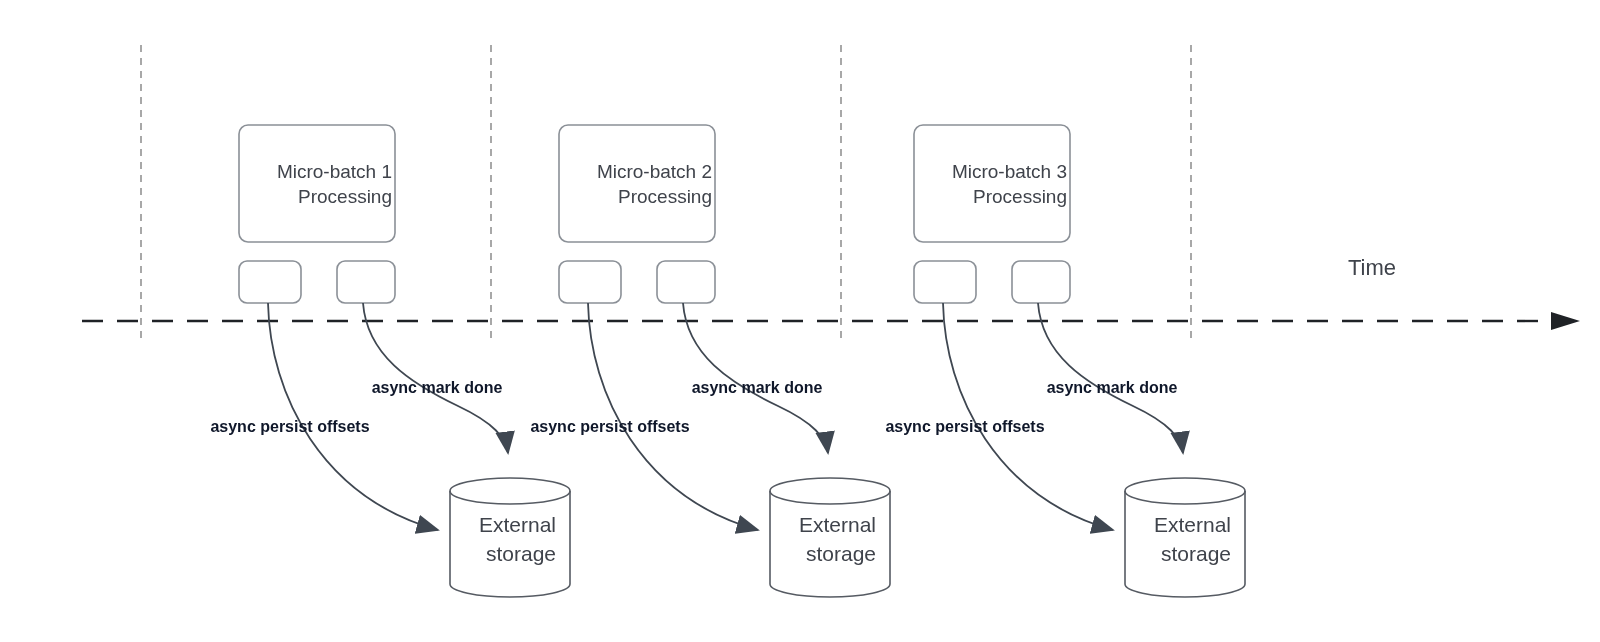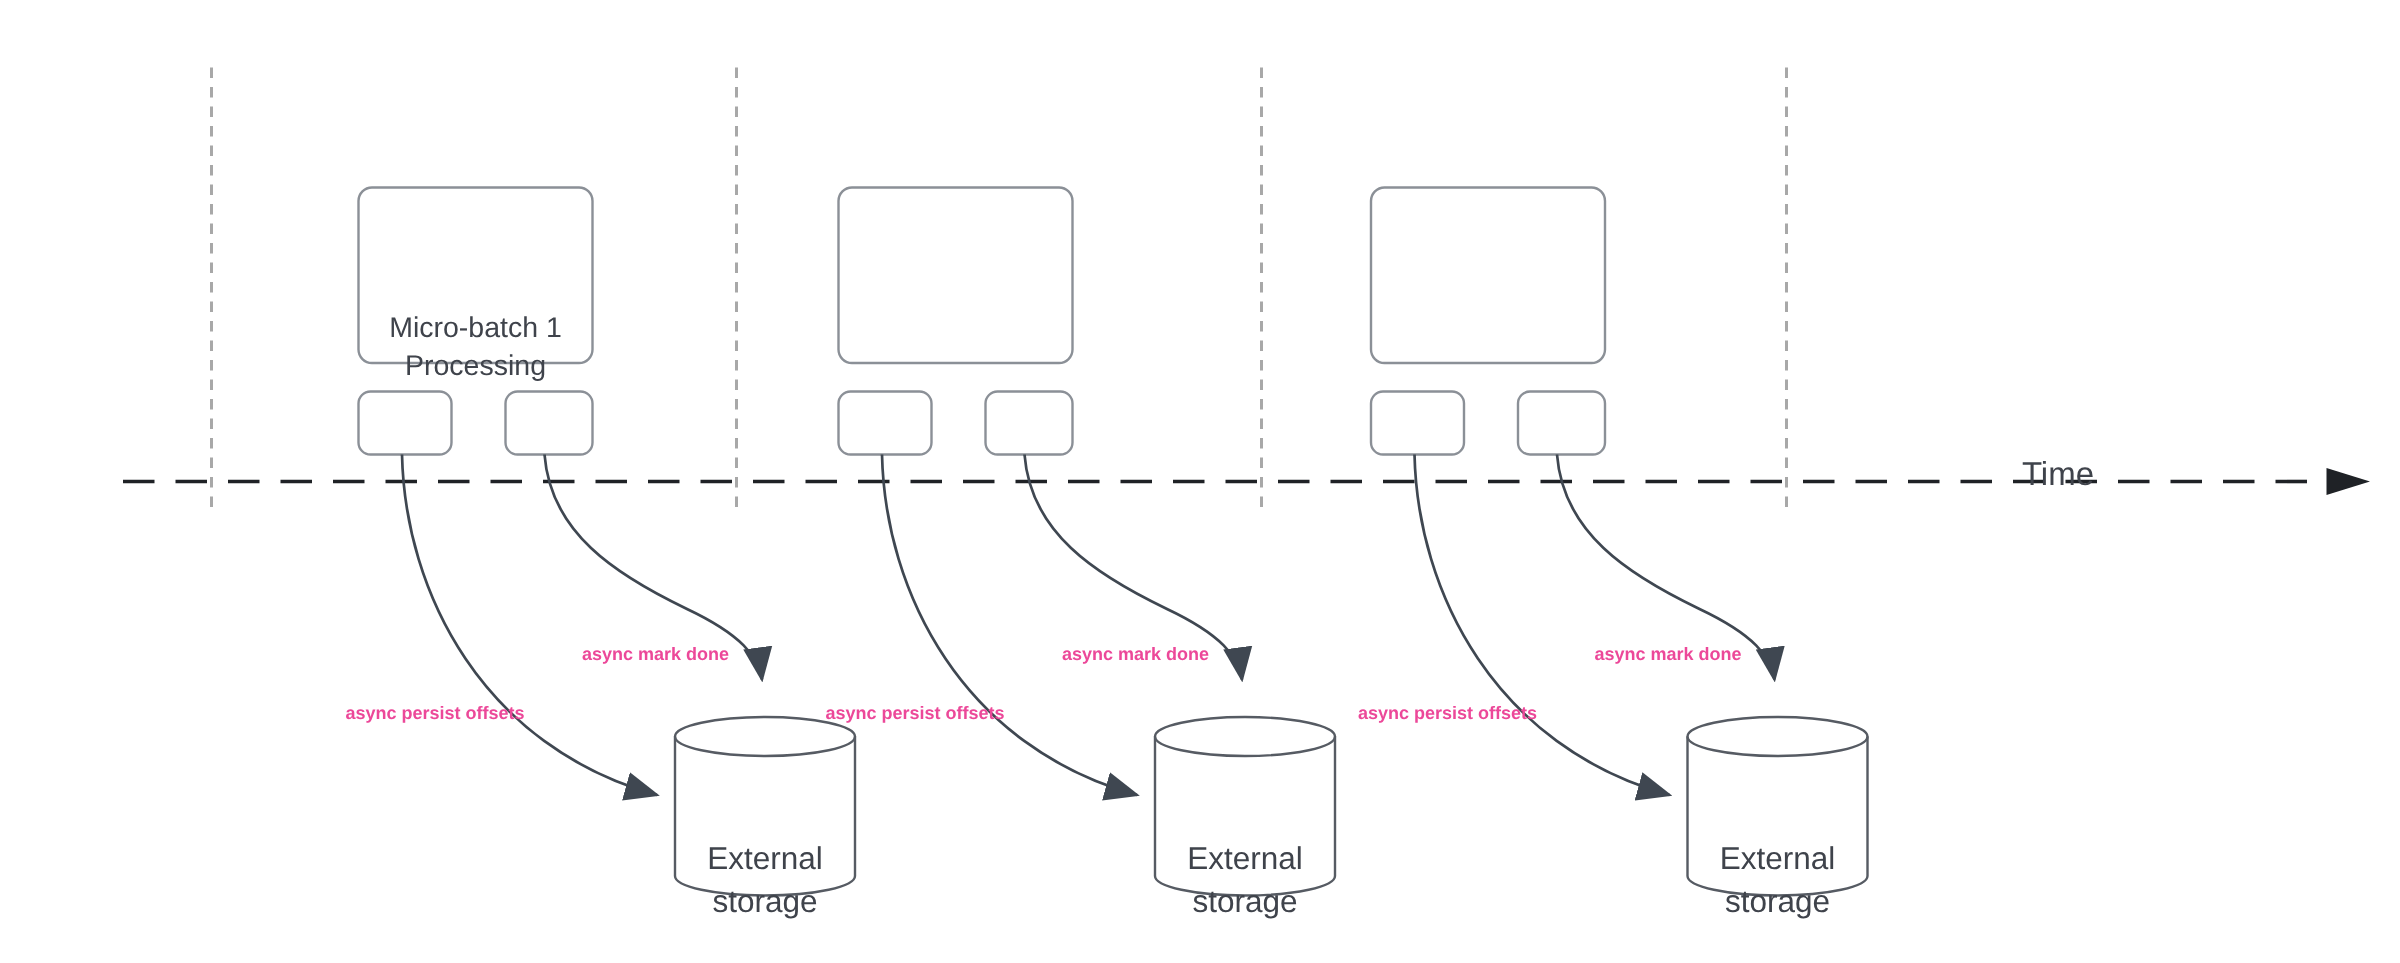--- a/index.html
+++ b/index.html
@@ -16,42 +16,41 @@
     overflow: hidden;
   }
   .canvas svg {
     position: absolute;
     left: 0;
     top: 0;
   }
   .txt {
     position: absolute;
     transform: translate(-50%, -50%);
-    text-align: center;
+    text-align: right;
     white-space: normal;
     color: #3f434b;
-    margin-top: 48px;
   }
   .node-label {
     font-size: 19px;
     line-height: 1.32;
     width: 150px;
     color: #3f434b;
   }
   .storage-label {
     font-size: 21px;
     line-height: 1.38;
     width: 92px;
     color: #3f434b;
   }
   .arrow-label {
-    font-size: 12px;
+    font-size: 16px;
     font-weight: bold;
     white-space: nowrap;
-    color: #ec4899;
+    color: #0f172a;
   }
   .time-label {
     font-size: 22px;
     white-space: nowrap;
     color: #3f434b;
   }
 </style>
 </head>
 <body>
 
@@ -111,23 +110,25 @@
         <path d="M450,491 A60,13 0 0 0 570,491" fill="none" stroke="#565b63" stroke-width="1.6"></path>
       </g>
     </g>
   </svg>
 
   <div class="txt node-label" style="left:317px; top:184px;">Micro-batch 1 Processing</div>
   <div class="txt arrow-label" style="left:290px; top:427px;">async persist offsets</div>
   <div class="txt arrow-label" style="left:437px; top:388px;">async mark done</div>
   <div class="txt storage-label" style="left:510px; top:540px;">External storage</div>
 
+  <div class="txt node-label" style="left:637px; top:184px;">Micro-batch 2 Processing</div>
   <div class="txt arrow-label" style="left:610px; top:427px;">async persist offsets</div>
   <div class="txt arrow-label" style="left:757px; top:388px;">async mark done</div>
   <div class="txt storage-label" style="left:830px; top:540px;">External storage</div>
 
+  <div class="txt node-label" style="left:992px; top:184px;">Micro-batch 3 Processing</div>
   <div class="txt arrow-label" style="left:965px; top:427px;">async persist offsets</div>
   <div class="txt arrow-label" style="left:1112px; top:388px;">async mark done</div>
   <div class="txt storage-label" style="left:1185px; top:540px;">External storage</div>
 
   <div class="txt time-label" style="left:1372px; top:268px;">Time</div>
 
 </div>
 
 </body></html>

